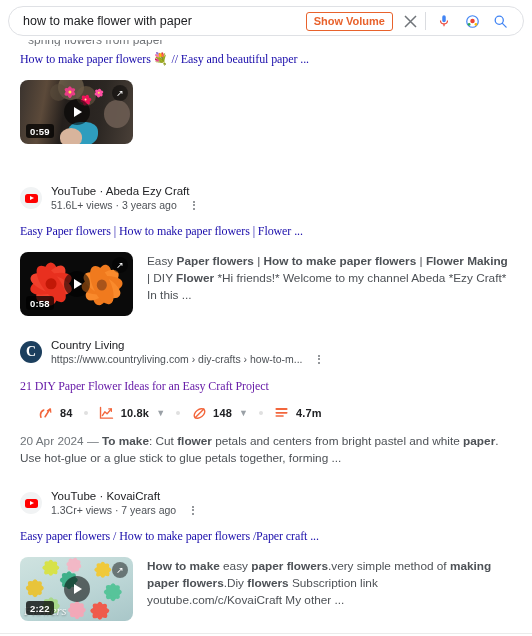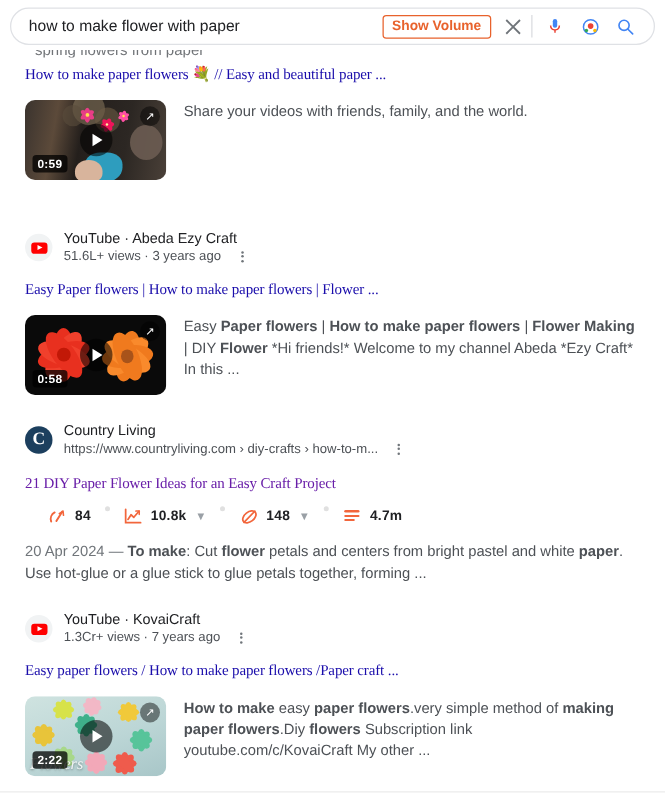--- a/index.html
+++ b/index.html
@@ -207,21 +207,21 @@
   .thumb-label {
     position: absolute; left: 4px; bottom: 2px;
     color: rgba(255,255,255,.85);
     font-family: "Liberation Serif", serif;
     font-style: italic; font-size: 13px;
     text-shadow: 0 1px 2px rgba(0,0,0,.4);
   }
 
   
   .metrics {
-    display: flex; align-items: flex-start;
+    display: flex; align-items: center;
     gap: 0; padding: 8px 0 2px 18px;
     font-size: 11px; font-weight: bold; color: #202124;
   }
   .metric { display: flex; align-items: center; gap: 6px; }
   .metric .mval { letter-spacing: .2px; }
   .metric .chev {
     color: #9aa0a6; font-size: 9px; font-weight: normal; margin-left: 1px;
   }
   .mdot {
     width: 4px; height: 4px; border-radius: 50%;
@@ -317,21 +317,20 @@
             <em style="background:#ffe14d;"></em>
           </div>
           <div class="blob" style="width:30px;height:24px;background:#2fb3d9;opacity:.85;border-radius:40% 40% 50% 50%;left:48px;top:42px;"></div>
           <div class="blob" style="width:22px;height:18px;background:#d8b49c;border-radius:50% 50% 40% 40%;left:40px;top:48px;"></div>
           <div class="blob" style="width:26px;height:28px;background:#6b5c52;opacity:.9;left:84px;top:20px;"></div>
         </div>
         <div class="play"></div>
         <div class="expand">↗</div>
         <div class="dur">0:59</div>
       </div>
-      <div class="snippet">Share your videos with friends, family, and the world.</div>
     </div>
   </div>
 
   <div class="result" style="margin-top:40px;">
     <div class="src-row">
       <div class="favicon fav-yt">
         <span class="yt-box">
             <span class="yt-tri"></span>
           </span>
       </div>

